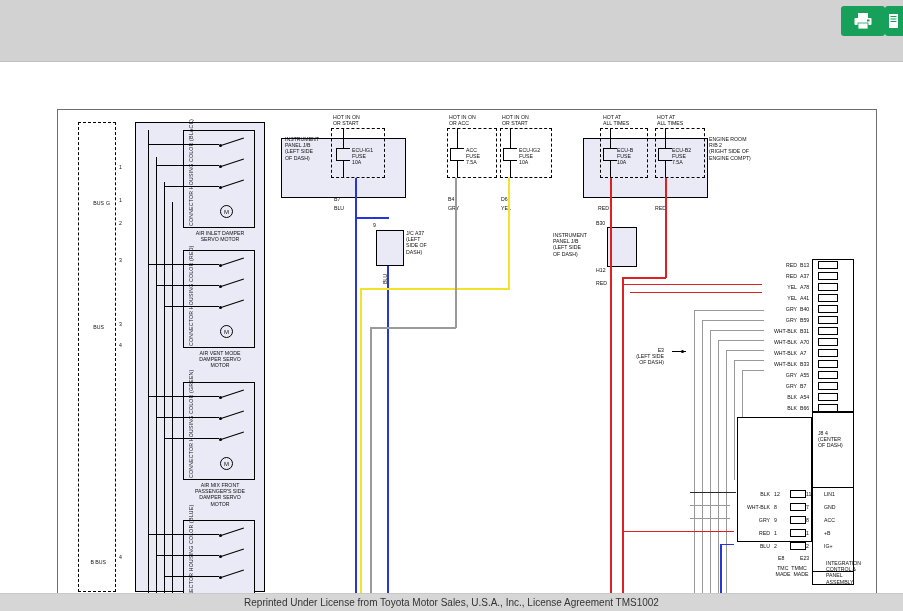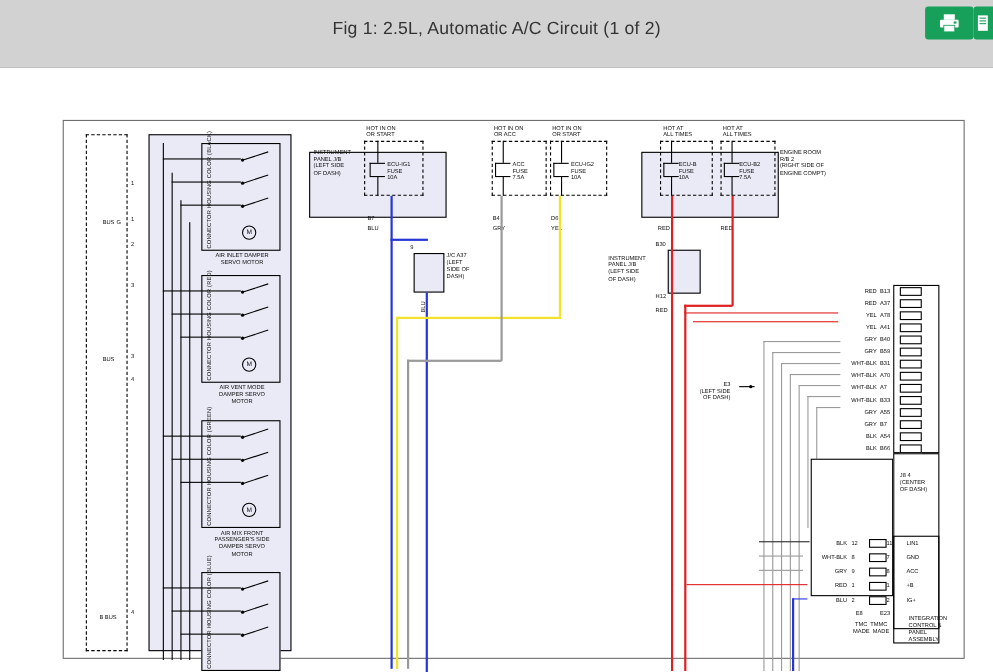--- a/index.html
+++ b/index.html
@@ -88,21 +88,20 @@
     position: absolute; border: 1px solid #000; background: #fff;
     height: 8px; width: 20px;
   }
 </style>
 </head>
 <body>
 
 <div id="root">
 
   <div class="header">
-    <div class="header-title">Fig 1: 2.5L, Automatic A/C Circuit (1 of 2)</div>
     <div class="print-btn">
       <svg width="20" height="18" viewBox="0 0 20 18">
         <rect x="5" y="1" width="10" height="5" fill="#fff"></rect>
         <rect x="1.5" y="6" width="17" height="7" rx="1" fill="#fff"></rect>
         <rect x="5" y="11" width="10" height="6" fill="#fff" stroke="#17a05a" stroke-width="0.8"></rect>
         <rect x="14" y="7.5" width="2.5" height="2" fill="#17a05a"></rect>
       </svg>
     </div>
     <div class="print-btn2">
       <svg width="12" height="16" viewBox="0 0 12 16">
@@ -452,13 +451,14 @@
 
     <div class="hline wire-blk" style="left:690px; top:430px; width:46px; height:1px;"></div>
     <div class="hline wire-gray" style="left:690px; top:443px; width:40px; height:1px;"></div>
     <div class="hline wire-gray" style="left:690px; top:456px; width:40px; height:1px;"></div>
     <div class="hline wire-red" style="left:624px; top:469px; width:110px; height:1px;"></div>
     <div class="hline wire-blue" style="left:720px; top:482px; width:14px; height:1px;"></div>
     <div class="vline wire-blue" style="left:720px; top:482px; height:66px; width:2px;"></div>
 
   </div>
 
+  <div class="footer-bar">Reprinted Under License from Toyota Motor Sales, U.S.A., Inc., License Agreement TMS1002</div>
 </div>
 
 </body></html>

